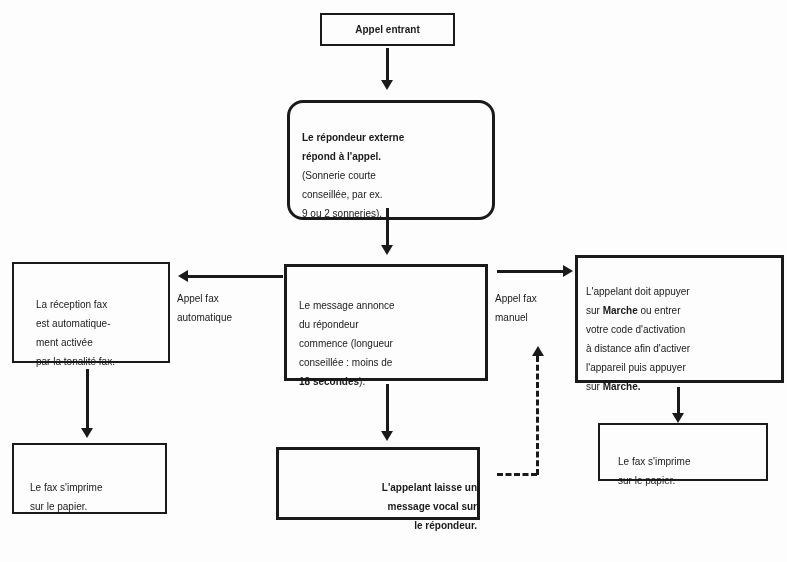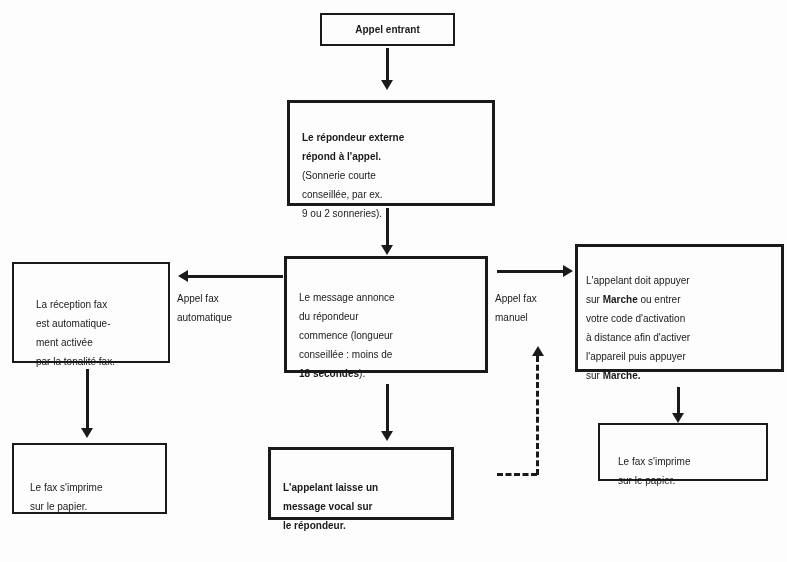--- a/index.html
+++ b/index.html
@@ -52,32 +52,32 @@
 
 <div id="canvas">
 
   <div class="box center b" style="left:320px; top:13px; width:135px; height:33px;">
     <span>Appel entrant</span>
   </div>
 
   <div class="line-v" style="left:386px; top:48px; height:33px;"></div>
   <div class="head down" style="left:381px; top:80px;"></div>
 
-  <div class="box thick" style="left:287px; top:100px; width:208px; height:106px; padding:6px 4px 0 12px;">
+  <div class="box thick" style="left:287px; top:100px; width:208px; height:120px; padding:6px 4px 0 12px;border-radius:16px;">
     <span class="b">Le répondeur externe
 répond à l'appel.</span>
     <span>(Sonnerie courte
 conseillée, par ex.
 9 ou 2 sonneries).</span>
   </div>
 
   <div class="line-v" style="left:386px; top:208px; height:38px;"></div>
   <div class="head down" style="left:381px; top:245px;"></div>
 
-  <div class="box thick" style="left:284px; top:256px; width:204px; height:117px; padding:10px 2px 4px 12px;">
+  <div class="box thick" style="left:284px; top:264px; width:204px; height:117px; padding:10px 2px 4px 12px;">
     <span>Le message annonce
 du répondeur
 commence (longueur
 conseillée : moins de
 </span><span class="b">18 secondes</span><span>).</span>
   </div>
 
   <div class="line-h" style="left:188px; top:275px; width:95px;"></div>
   <div class="head left" style="left:178px; top:270px;"></div>
   <div class="lbl" style="left:177px; top:289px; width:110px;">Appel fax
@@ -96,41 +96,41 @@
   <div class="box" style="left:12px; top:443px; width:155px; height:71px; padding:14px 0 0 16px;">
     <span>Le fax s'imprime
 sur le papier.</span>
   </div>
 
   <div class="line-h" style="left:497px; top:270px; width:66px;"></div>
   <div class="head right" style="left:563px; top:265px;"></div>
   <div class="lbl" style="left:495px; top:289px; width:90px;">Appel fax
 manuel</div>
 
-  <div class="box thick" style="left:575px; top:244px; width:209px; height:128px; padding:5px 0 0 8px;">
+  <div class="box thick" style="left:575px; top:255px; width:209px; height:128px; padding:5px 0 0 8px;">
     <span>L'appelant doit appuyer
 sur </span><span class="b">Marche</span><span> ou entrer
 votre code d'activation
 à distance afin d'activer
 l'appareil puis appuyer
 sur </span><span class="b">Marche.</span>
   </div>
 
   <div class="line-v" style="left:677px; top:387px; height:27px;"></div>
   <div class="head down" style="left:672px; top:413px;"></div>
 
   <div class="box" style="left:598px; top:423px; width:170px; height:58px; padding:8px 0 0 18px;">
     <span>Le fax s'imprime
 sur le papier.</span>
   </div>
 
   <div class="line-v" style="left:386px; top:384px; height:48px;"></div>
   <div class="head down" style="left:381px; top:431px;"></div>
 
-  <div class="box thick b" style="left:268px; top:447px; width:186px; height:73px; padding:9px 0 0 12px;">
+  <div class="box thick b" style="left:276px; top:447px; width:204px; height:73px; padding:9px 0 0 12px;text-align:right;">
     <span>L'appelant laisse un
 message vocal sur
 le répondeur.</span>
   </div>
 
   <div class="head up" style="left:532px; top:346px;"></div>
   <div class="dash-v" style="left:536px; top:356px; height:119px;"></div>
   <div class="dash-h" style="left:497px; top:473px; width:40px;"></div>
 
 

